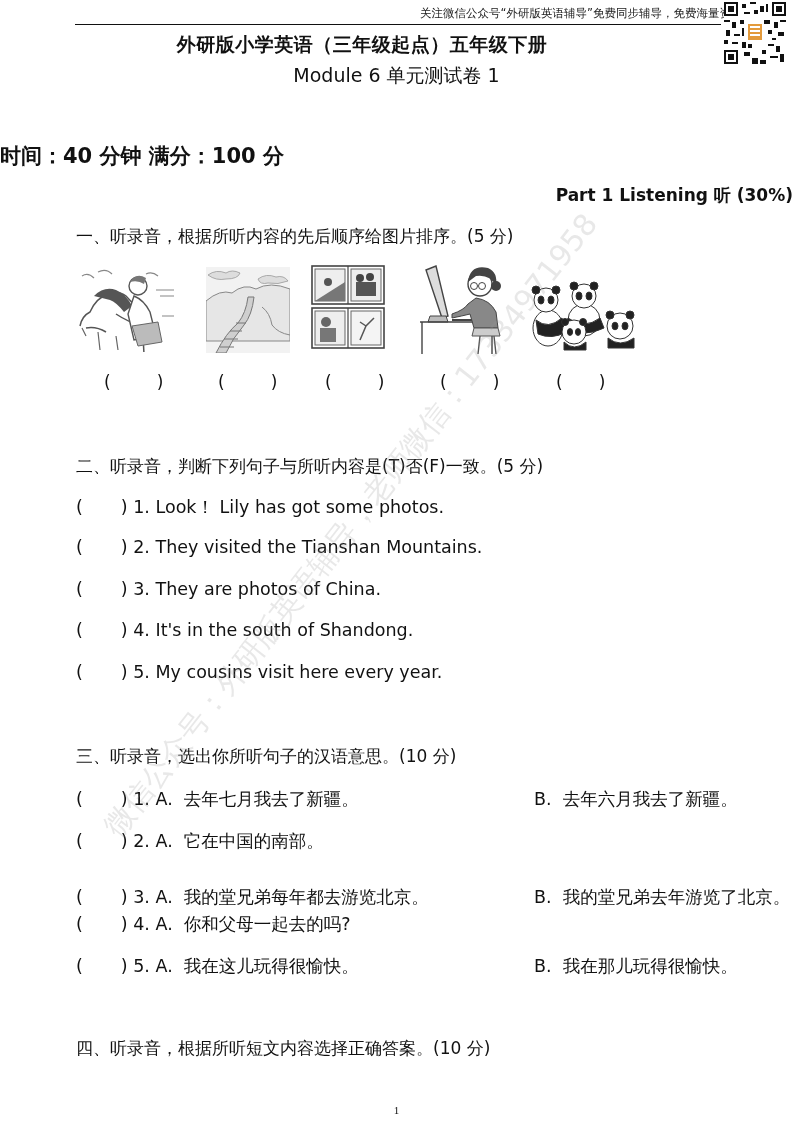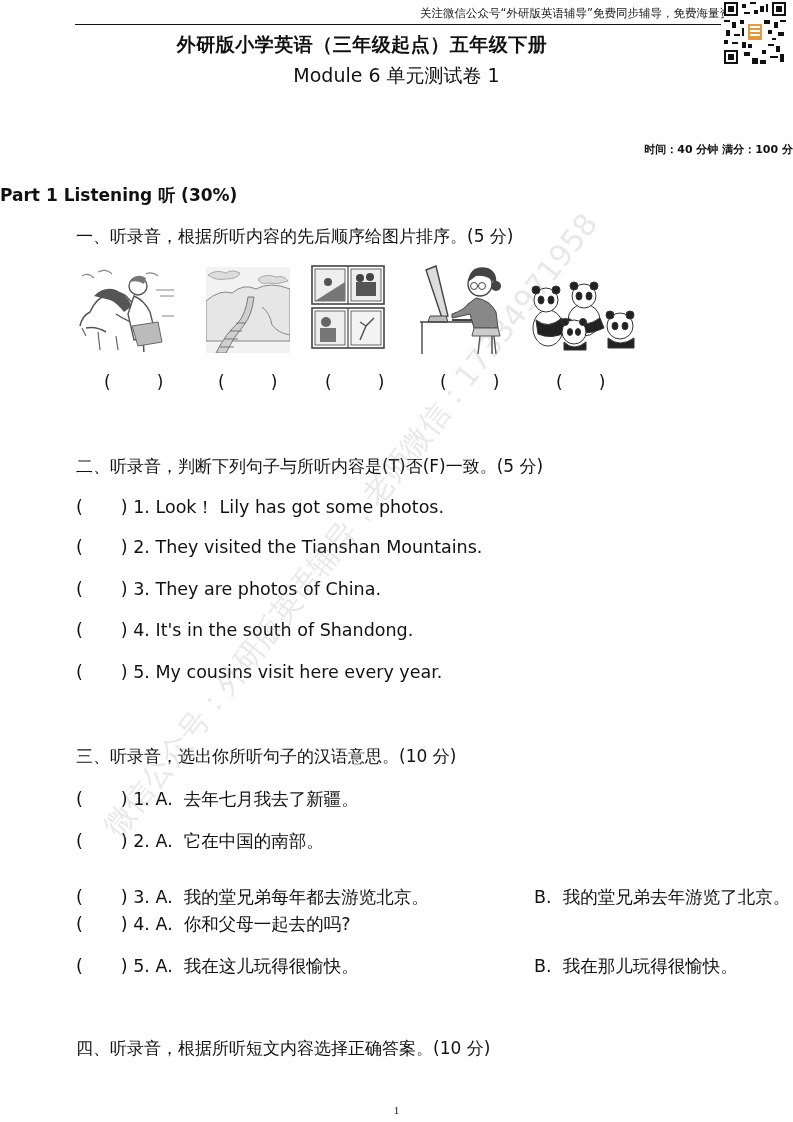--- a/index.html
+++ b/index.html
@@ -4,22 +4,22 @@
 <style>
   html, body { margin:0; padding:0; background:#ffffff; }
   body { width:793px; height:1122px; position:relative; overflow:hidden;
          font-family:"DejaVu Sans", "Liberation Sans", sans-serif; color:#111; }
   .abs { position:absolute; }
   .header-note { left:420px; top:6px; font-size:11.5px; color:#222; white-space:nowrap; }
   .header-rule { left:75px; top:24px; width:646px; height:0; border-top:1.2px solid #111; }
   .qr { left:724px; top:2px; width:62px; height:62px; }
   .title1 { left:0; width:724px; top:32px; text-align:center; font-size:19px; font-weight:bold; letter-spacing:0.5px; }
   .title2 { left:0; width:793px; top:63px; text-align:center; font-size:19px; font-weight:normal; }
-  .meta { left:0; width:793px; top:142px; text-align:right; font-size:11px; font-weight:bold; }
-  .part { left:0; width:793px; top:184px; text-align:left; font-size:17px; font-weight:bold; }
+  .meta { left:0; width:793px; top:142px; text-align:left; font-size:21px; font-weight:bold; }
+  .part { left:0; width:793px; top:184px; text-align:right; font-size:17px; font-weight:bold; }
   .sec { left:76px; font-size:17px; white-space:nowrap; }
   .pic { position:absolute; }
   .paren { position:absolute; top:372px; font-size:17px; white-space:nowrap; }
   .paren .gap { display:inline-block; width:46px; }
   .row { left:76px; font-size:17.5px; white-space:nowrap; }
   .row .blank { display:inline-block; width:38px; }
   .optb { position:absolute; left:458px; font-size:17.5px; white-space:nowrap; }
   .watermark { left:95px; top:820px; font-size:30px; color:rgba(150,150,150,0.22);
                transform-origin:left top; transform:rotate(-52deg); white-space:nowrap; pointer-events:none; }
   .page-num { left:0; width:793px; top:1104px; text-align:center; font-size:11px;
@@ -218,20 +218,21 @@
   <span>(<span class="blank"></span></span><span>) 4.</span> <span>It's in the south of Shandong.</span>
 </div>
 <div class="abs row" style="top:662px;">
   <span>(<span class="blank"></span></span><span>) 5.</span> <span>My cousins visit here every year.</span>
 </div>
 
 <div class="abs sec" style="top:745px;">三、听录音，选出你所听句子的汉语意思。(10 分)</div>
 
 <div class="abs row" style="top:787px;width:717px;">
   <span>(<span class="blank"></span></span><span>) 1. A.</span>&nbsp;&nbsp;<span>去年七月我去了新疆。</span>
+  <span class="optb" style="top:0"><span>B.</span>&nbsp;&nbsp;<span>去年六月我去了新疆。</span></span>
 </div>
 <div class="abs row" style="top:829px;width:717px;">
   <span>(<span class="blank"></span></span><span>) 2. A.</span>&nbsp;&nbsp;<span>它在中国的南部。</span>
 </div>
 <div class="abs row" style="top:871px;width:717px;margin-top:14px;">
   <span>(<span class="blank"></span></span><span>) 3. A.</span>&nbsp;&nbsp;<span>我的堂兄弟每年都去游览北京。</span>
   <span class="optb" style="top:0"><span>B.</span>&nbsp;&nbsp;<span>我的堂兄弟去年游览了北京。</span></span>
 </div>
 <div class="abs row" style="top:912px;width:717px;">
   <span>(<span class="blank"></span></span><span>) 4. A.</span>&nbsp;&nbsp;<span>你和父母一起去的吗?</span>

